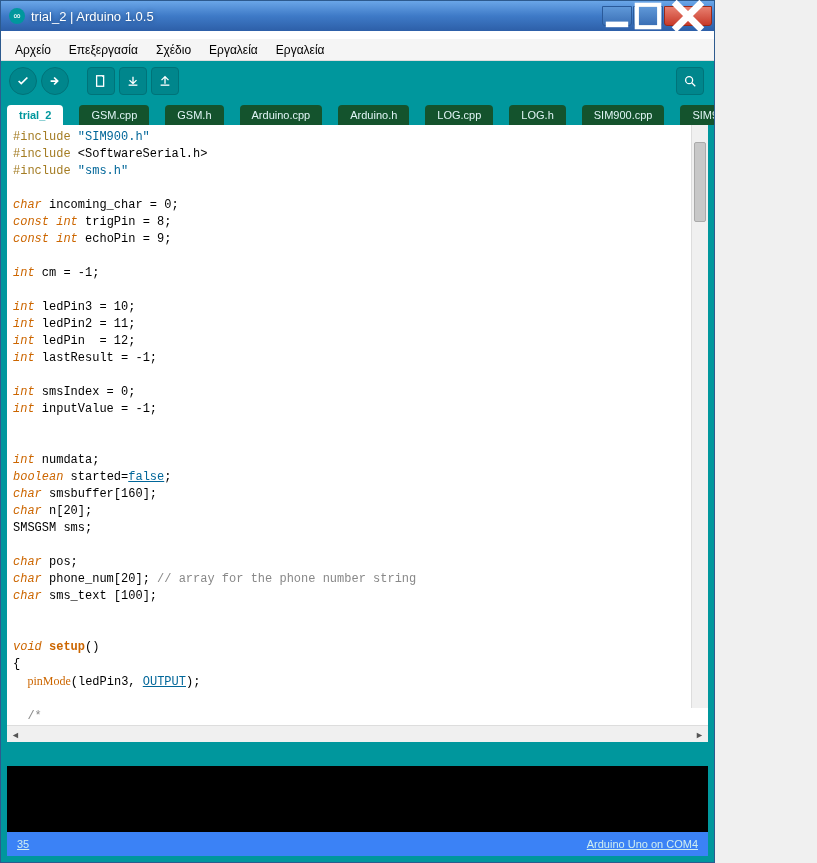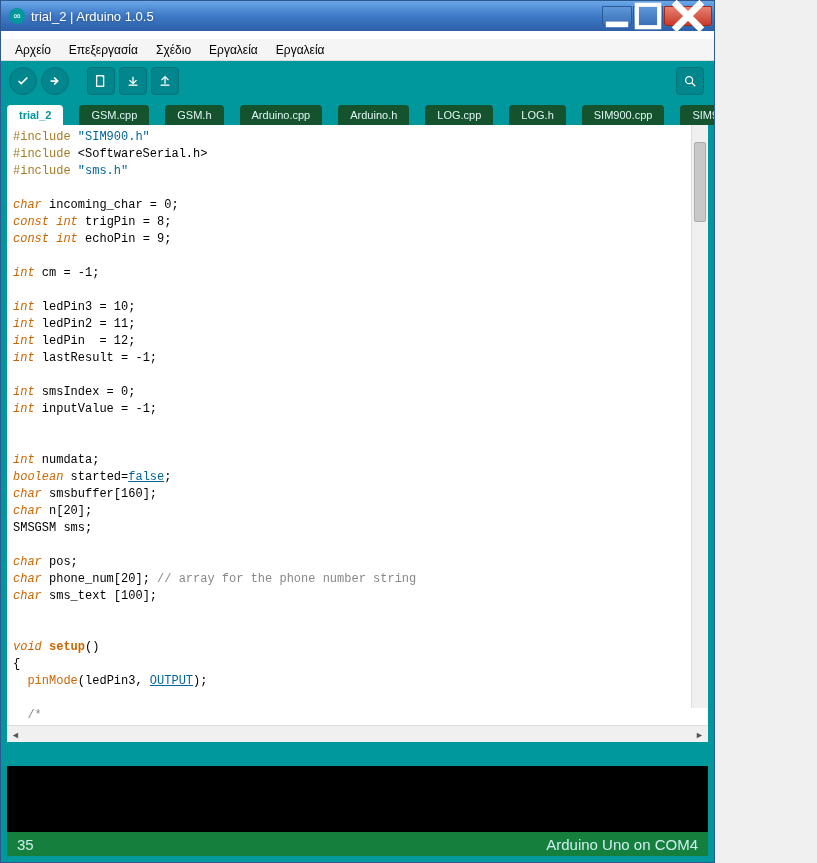--- a/index.html
+++ b/index.html
@@ -29,26 +29,26 @@
 .editor { padding: 4px 6px; font-family: "Courier New", monospace; font-size: 12px; line-height: 17px; color: #000; white-space: pre; }
 .scroll-v { position: absolute; right: 0; top: 0; bottom: 17px; width: 17px; background: #f0f0f0; border-left: 1px solid #ddd; }
 .scroll-v-thumb { position: absolute; top: 17px; left: 2px; right: 2px; height: 80px; background: #c8c8c8; border: 1px solid #aaa; border-radius: 2px; }
 .scroll-h { height: 17px; background: #f0f0f0; border-top: 1px solid #ddd; display: flex; }
 .scroll-h-track { flex: 1; position: relative; }
 .scroll-h-arrow { width: 17px; height: 17px; display: flex; align-items: center; justify-content: center; font-size: 9px; color: #555; }
 .kw-pre { color: #a47c23; }
 .kw-inc { color: #006699; }
 .kw-type { color: #cc6600; font-style: italic; }
 .kw-const { color: #006699; text-decoration: underline; }
-.kw-fn { color: #cc6600; }
+.kw-fn { color: #cc6600; font-family: Liberation Serif, serif; }
 .kw-setup { color: #cc6600; font-weight: bold; }
 .comment { color: #888888; }
 .statusbar-top { height: 24px; background: #00979d; }
 .console { height: 66px; background: #000; }
-.statusbar-bottom { height: 24px; background: #15803d; color: #d0eef0; display: flex; align-items: center; padding: 0 10px; font-size: 15px; }
+.statusbar-bottom { height: 24px; background: #3b82f6; color: #d0eef0; display: flex; align-items: center; padding: 0 10px; font-size: 11px; text-decoration: underline; }
 .status-left { flex: 1; }
 </style>
 </head>
 <body>
 
 <div class="window">
 
   <div class="titlebar">
     <div class="titlebar-icon"></div>
     <div class="titlebar-text">trial_2 | Arduino 1.0.5</div>

